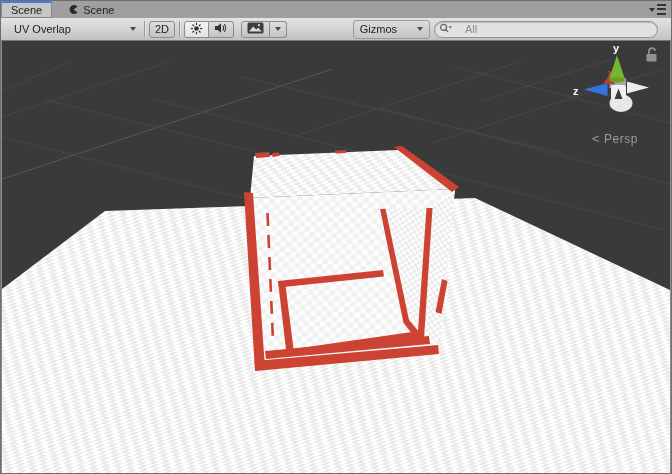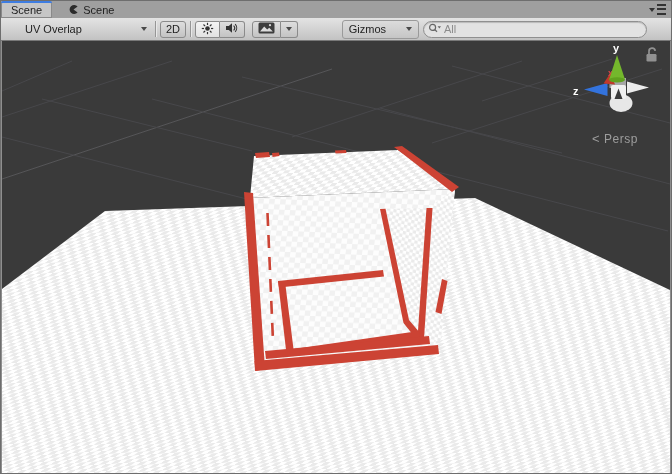--- a/index.html
+++ b/index.html
@@ -9,33 +9,33 @@
   .tab{position:relative;display:flex;align-items:center;gap:4px;padding:0 10px;font-size:11px;color:#1c1c1c;cursor:default;}
   .tab.active{background:var(--tab-active-bg,#c6c6c6);border-radius:3px 3px 0 0;box-shadow:0 0 0 1px #8a8a8a inset;}
   .tab.active::before{content:"";position:absolute;top:0;left:0;right:0;height:2px;background:var(--accent-blue,#3e7de2);border-radius:3px 3px 0 0;}
   .tab.inactive{margin-left:6px;color:#222;}
   .gameicon{display:inline-block;line-height:0;}
   .tabmenu{margin-left:auto;display:flex;align-items:center;gap:2px;padding:0 5px;}
   .tabmenu .tri{width:0;height:0;border-left:3px solid transparent;border-right:3px solid transparent;border-top:4px solid #333;}
   .tabmenu .bars{width:9px;height:7px;border-top:2px solid #333;border-bottom:2px solid #333;position:relative;}
   .tabmenu .bars::after{content:"";position:absolute;left:0;right:0;top:1.5px;height:2px;background:#333;}
   
-  .toolbar{height:22px;display:flex;align-items:center;background:linear-gradient(var(--toolbar-top,#e3e3e3),var(--toolbar-bottom,#c2c2c2));border-bottom:1px solid #787878;font-size:11px;color:#222;padding:0 20px;gap:4px;}
+  .toolbar{height:22px;display:flex;align-items:center;background:linear-gradient(var(--toolbar-top,#e3e3e3),var(--toolbar-bottom,#c2c2c2));border-bottom:1px solid #787878;font-size:11px;color:#222;padding:0 9px;gap:4px;}
   .tb-popup{display:flex;align-items:center;justify-content:space-between;width:122px;padding:0 4px;height:18px;}
   .caret{width:0;height:0;border-left:3px solid transparent;border-right:3px solid transparent;border-top:4px solid #4a4a4a;}
   .tb-sep{width:1px;height:16px;background:#969696;box-shadow:1px 0 0 #e8e8e8;}
   .tb-btn{display:flex;align-items:center;justify-content:center;height:17px;padding:0 5px;border:1px solid #8b8b8b;border-radius:3px;background:linear-gradient(#dedede,#c3c3c3);box-sizing:border-box;}
   .btn-group{display:flex;height:17px;}
   .btn-group .seg{display:flex;align-items:center;justify-content:center;height:100%;padding:0 5px;border:1px solid #8b8b8b;border-left-width:0;background:linear-gradient(#dedede,#c3c3c3);box-sizing:border-box;}
   .btn-group .seg:first-child{border-left-width:1px;border-radius:3px 0 0 3px;}
   .btn-group .seg:last-child{border-radius:0 3px 3px 0;}
   .seg.pressed{background:linear-gradient(#f4f4f4,#e2e2e2);}
   .spacer{flex:1;}
   .gizmos{display:flex;align-items:center;gap:20px;height:17px;padding:0 6px;border:1px solid #9a9a9a;border-radius:3px;background:linear-gradient(#dcdcdc,#c5c5c5);}
-  .searchbox{display:flex;align-items:center;gap:2px;width:212px;height:15px;border:1px solid #8f8f8f;border-radius:9px;background:#e2e2e2;box-shadow:inset 0 1px 1px rgba(0,0,0,.18);padding:0 6px 0 4px;margin-right:4px;}
+  .searchbox{display:flex;align-items:center;gap:12px;width:212px;height:15px;border:1px solid #8f8f8f;border-radius:9px;background:#e2e2e2;box-shadow:inset 0 1px 1px rgba(0,0,0,.18);padding:0 6px 0 4px;margin-right:4px;}
   .searchbox input{flex:1;border:none;outline:none;background:transparent;font-size:11px;color:#333;font-family:"Liberation Sans",sans-serif;padding:0;height:13px;}
   .searchbox input::placeholder{color:#8c8c8c;}
   
   .viewport-wrap{height:432px;border-left:2px solid #8f8f8f;border-right:2px solid #8f8f8f;border-bottom:1px solid #8f8f8f;box-sizing:content-box;width:668px;margin:0 -1px;}
   .viewport-wrap svg{display:block;}
   text{font-family:"Liberation Sans",sans-serif;}
 </style>
 </head>
 <body>
 

